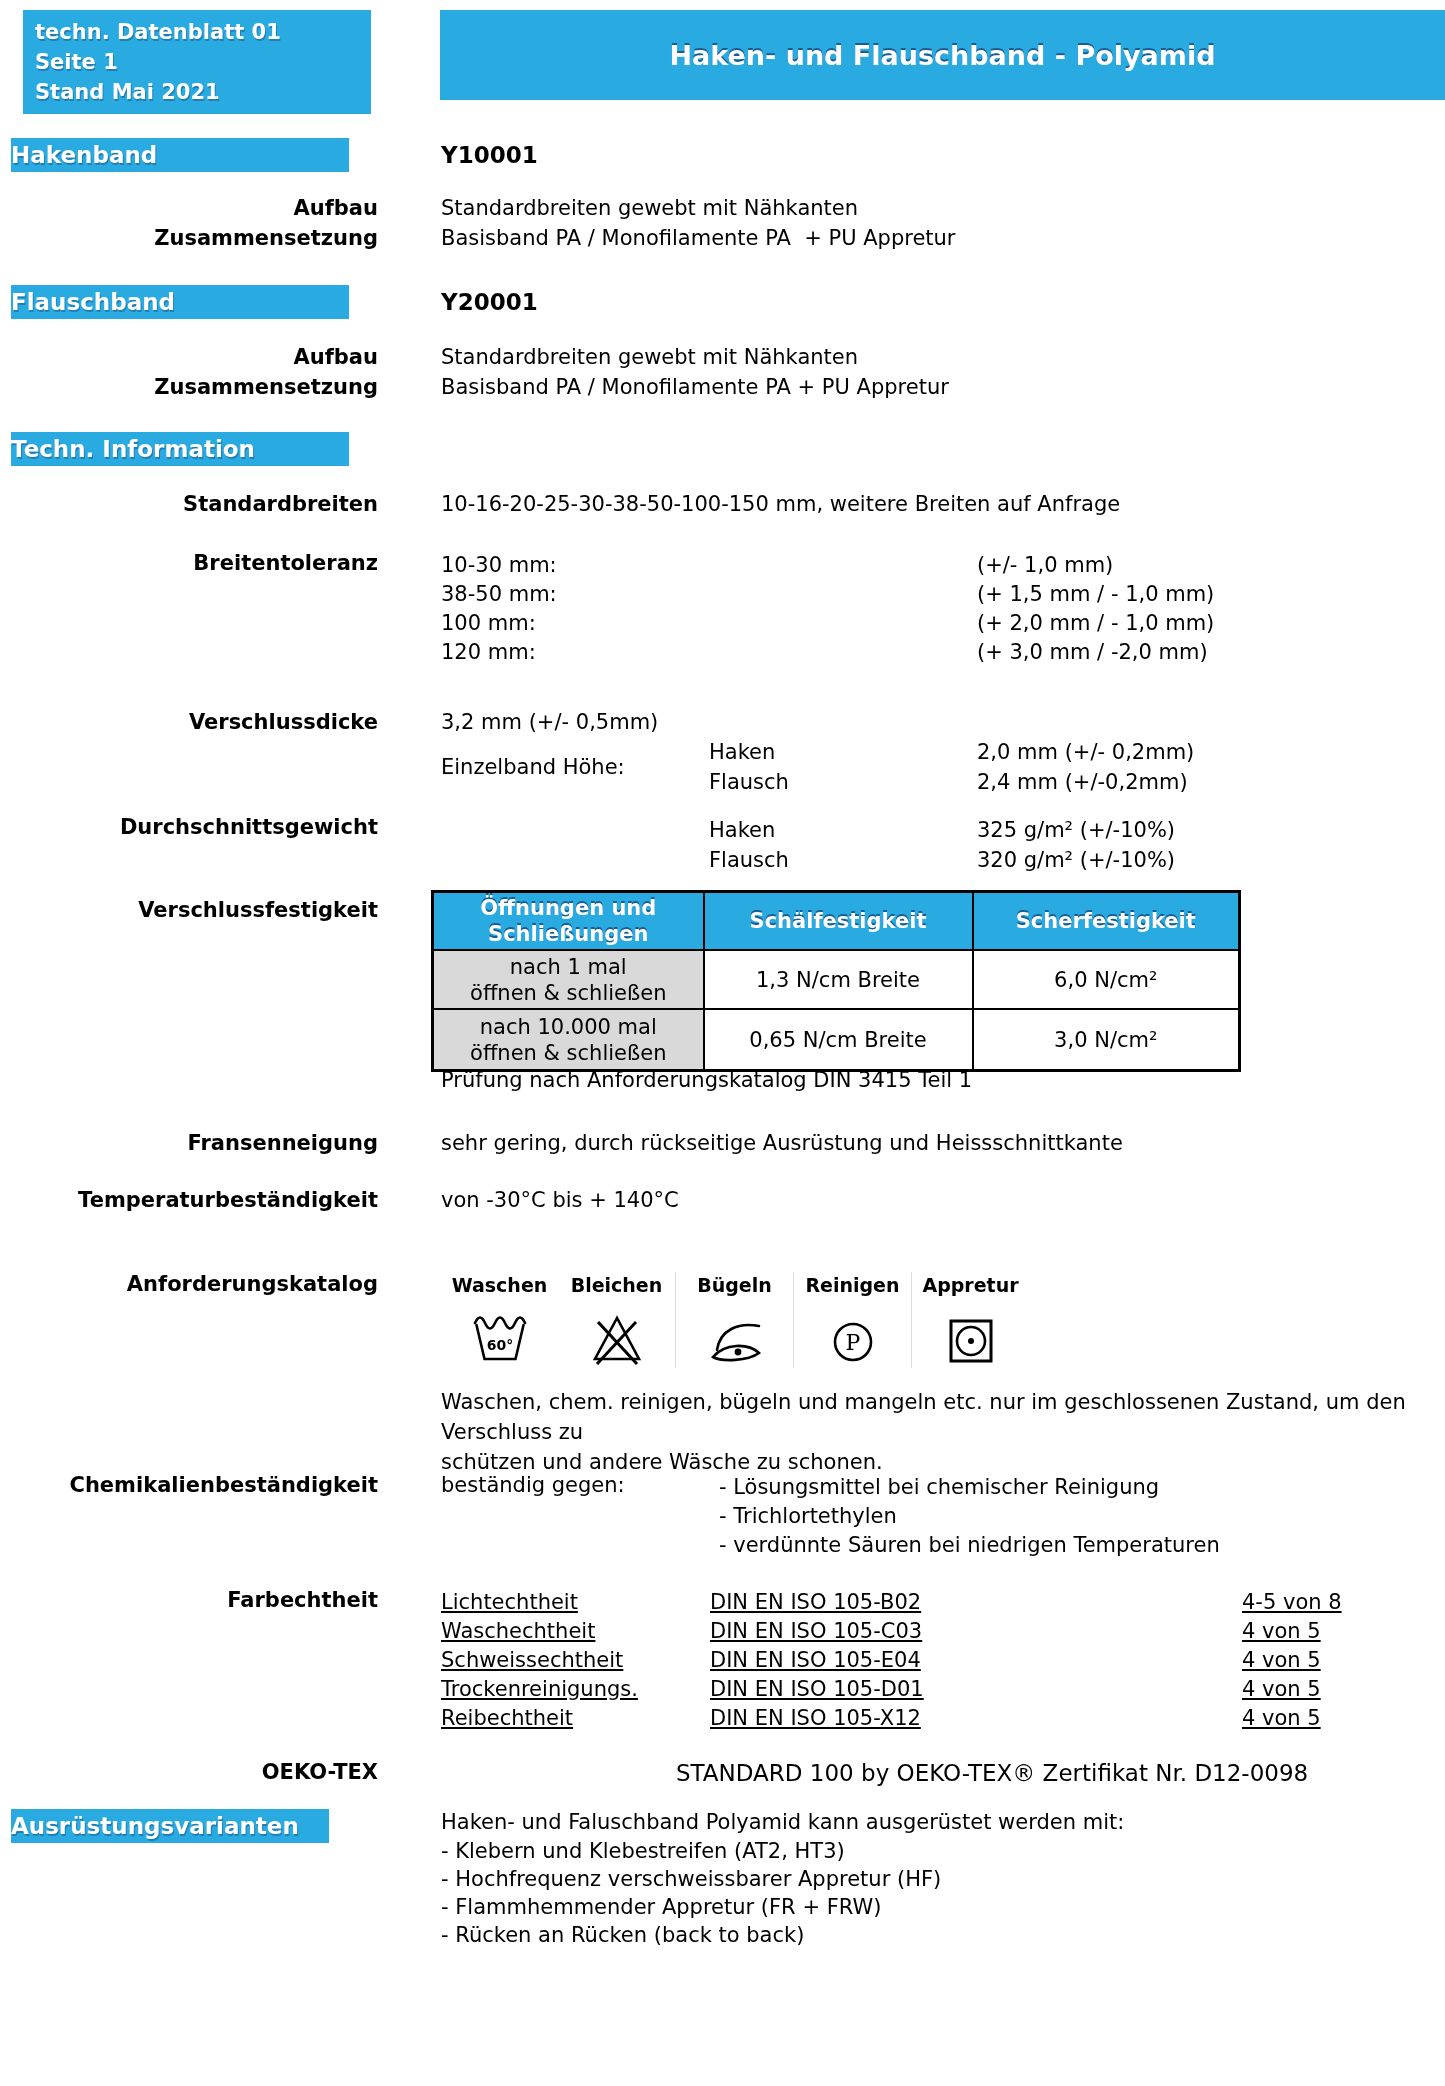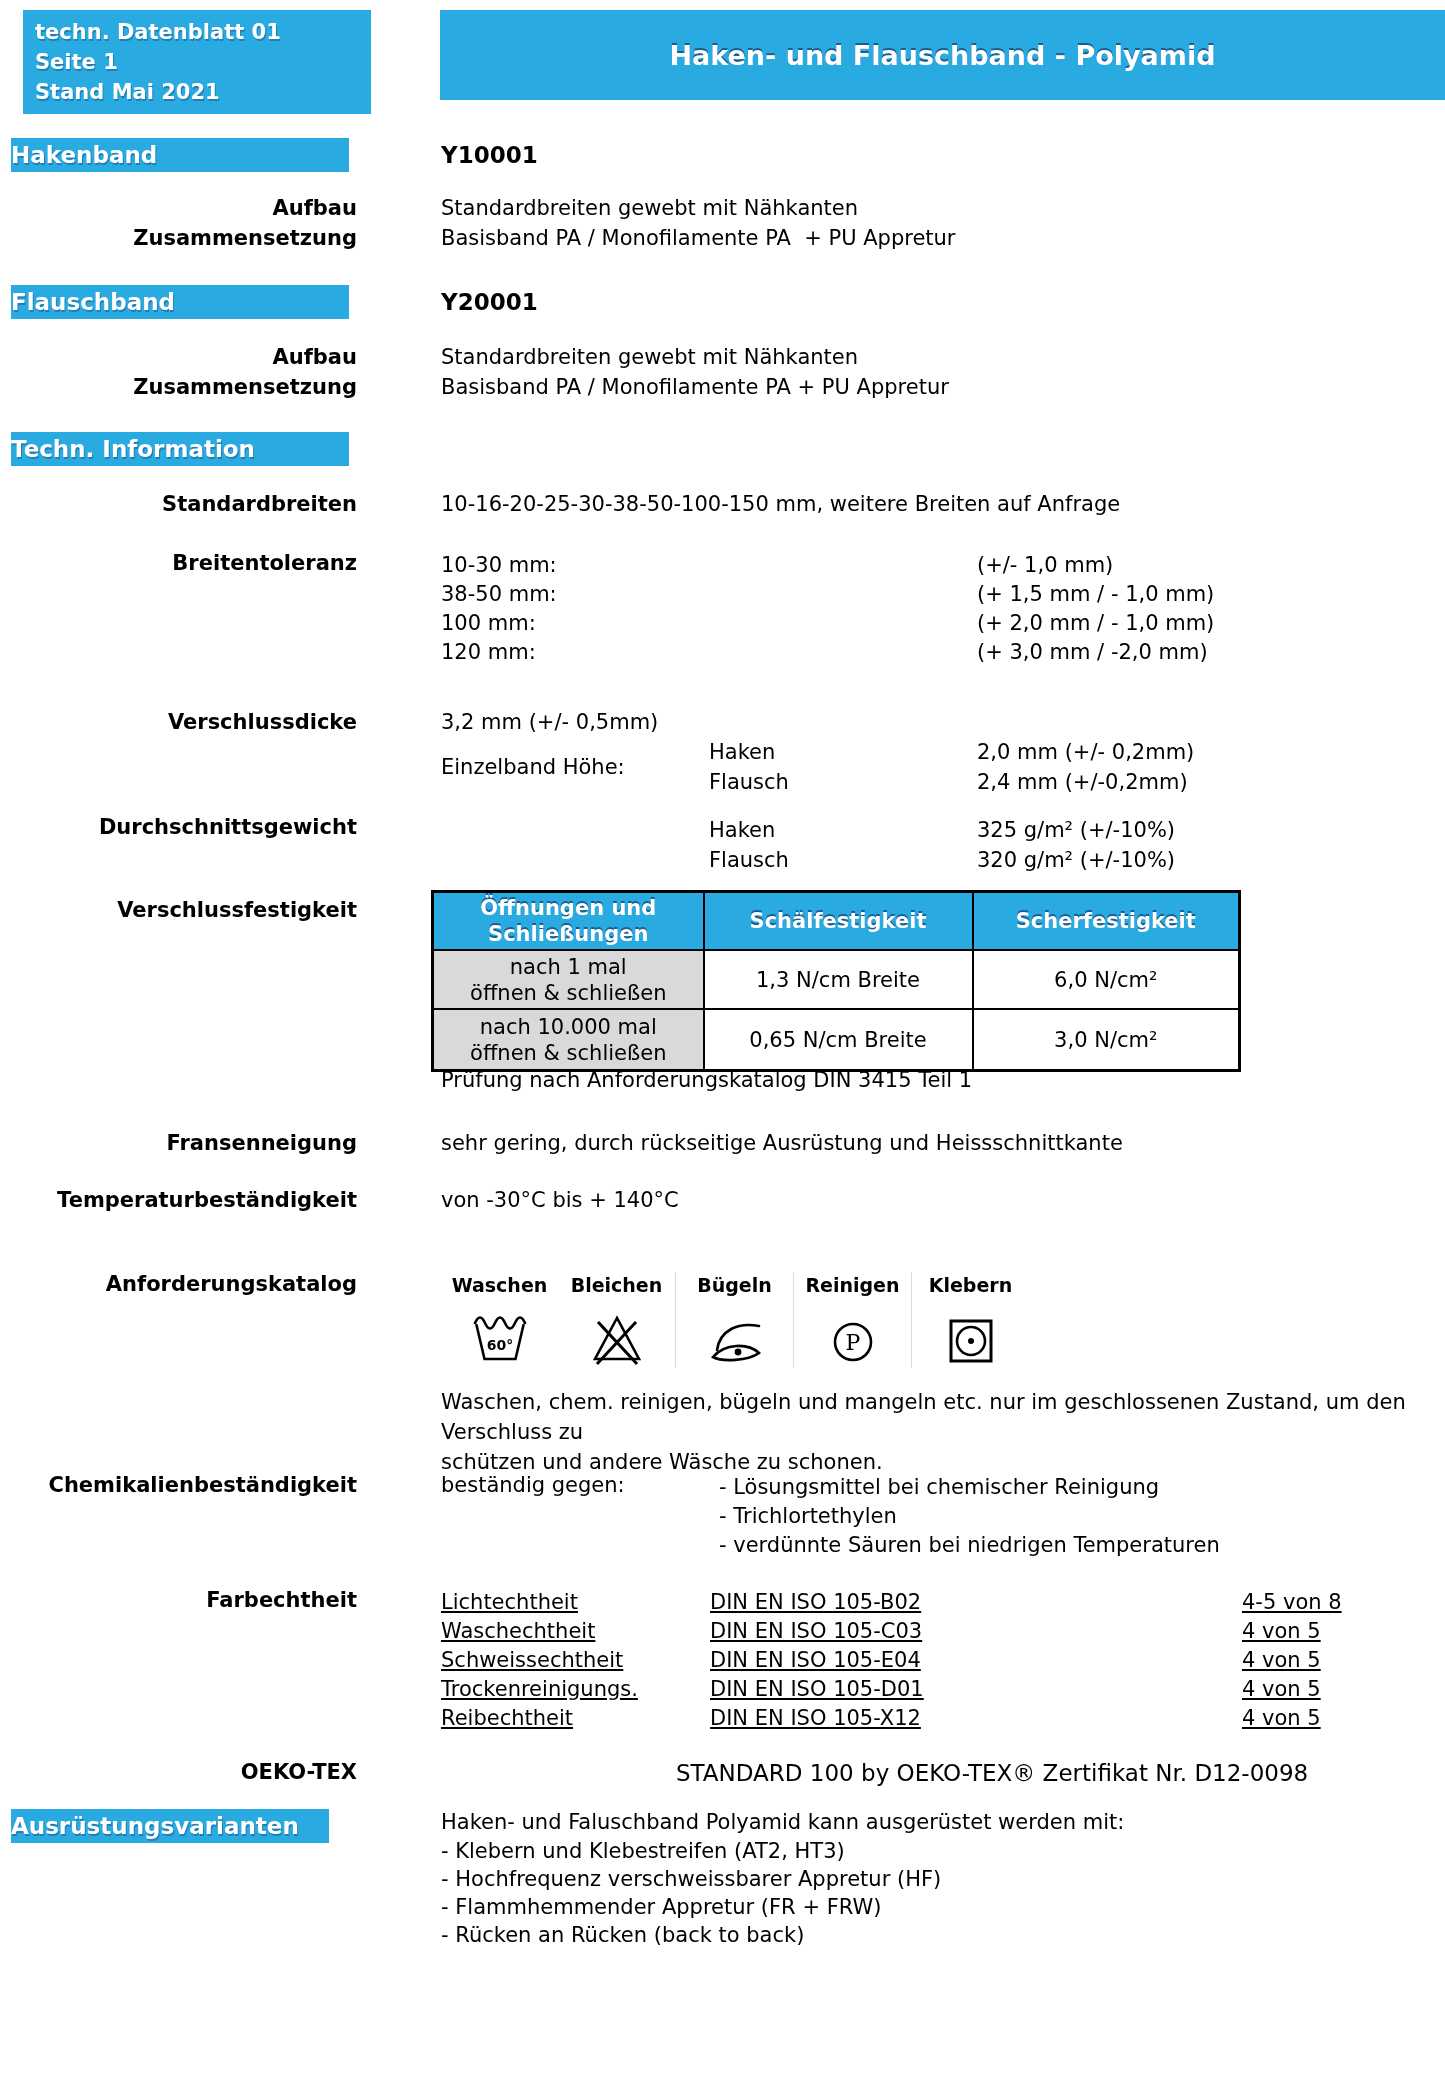--- a/index.html
+++ b/index.html
@@ -11,21 +11,21 @@
   
   .cyan{background:#29ABE2;color:#fff;font-weight:700;}
   .cyan-shadow{text-shadow:1px 2px 0 rgba(23,74,124,0.45);}
   .doc-box{position:absolute;left:23px;top:10px;width:324px;padding:7px 12px;line-height:30px;font-size:21px;}
   .title-bar{position:absolute;left:440px;top:10px;right:0;height:90px;display:flex;align-items:center;justify-content:center;
     font-size:27px;text-shadow:0 -2px 0 rgba(23,74,124,0.8);}
   .section-bar{position:absolute;left:11px;width:338px;height:34px;line-height:34px;font-size:23px;box-sizing:border-box;}
   .code{position:absolute;left:441px;font-size:23px;font-weight:700;}
   
   .frow{position:absolute;left:0;right:0;padding-left:441px;box-sizing:border-box;}
-  .frow > .lbl{position:absolute;left:0;top:0;width:357px;text-align:right;font-weight:700;}
+  .frow > .lbl{position:absolute;left:0;top:0;width:357px;text-align:right;font-weight:700;padding-left:21px;}
   .val,.plain{white-space:pre-wrap;}
   .lines29 > div{line-height:29px;}
   .lines30 > div{line-height:30px;}
   .lines28 > div{line-height:28px;}
   .subrow{display:flex;}
   .c268{display:inline-block;width:268px;flex:none;}
   .c278{display:inline-block;width:278px;flex:none;}
   .c269{display:inline-block;width:269px;flex:none;}
   .c532{display:inline-block;width:532px;flex:none;}
   .c536{display:inline-block;width:536px;flex:none;}
@@ -228,21 +228,21 @@
       <div class="care-col sep">
         <div class="care-label">Reinigen</div>
         <div class="care-icon">
           <svg width="56" height="62" viewBox="0 0 56 62">
             <circle class="stroke" cx="28" cy="36" r="18"></circle>
             <text x="28" y="44" text-anchor="middle" font-size="22" fill="#000" font-family="DejaVu Serif, serif">P</text>
           </svg>
         </div>
       </div>
       <div class="care-col sep">
-        <div class="care-label">Klebern</div>
+        <div class="care-label">Appretur</div>
         <div class="care-icon">
           <svg width="56" height="62" viewBox="0 0 56 62">
             <rect class="stroke-sq" x="8" y="15" width="40" height="40"></rect>
             <circle class="stroke" cx="28" cy="35" r="14"></circle>
             <circle cx="28" cy="35" r="3" fill="#000"></circle>
           </svg>
         </div>
       </div>
     </div>
   </div>

